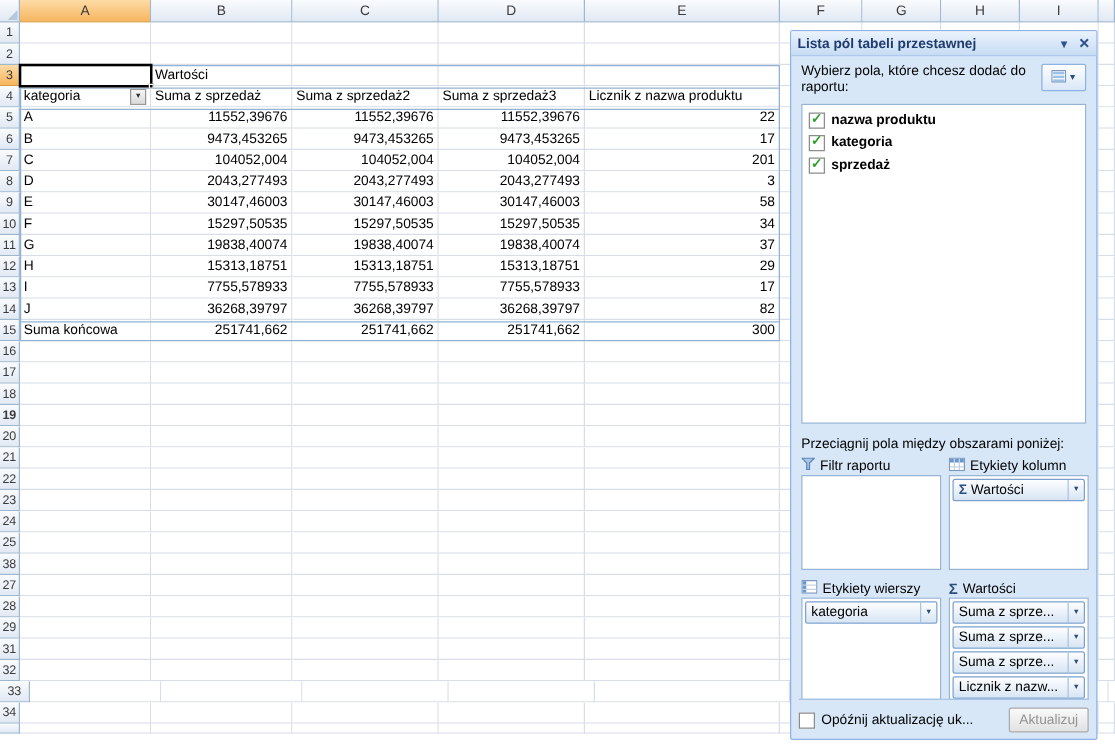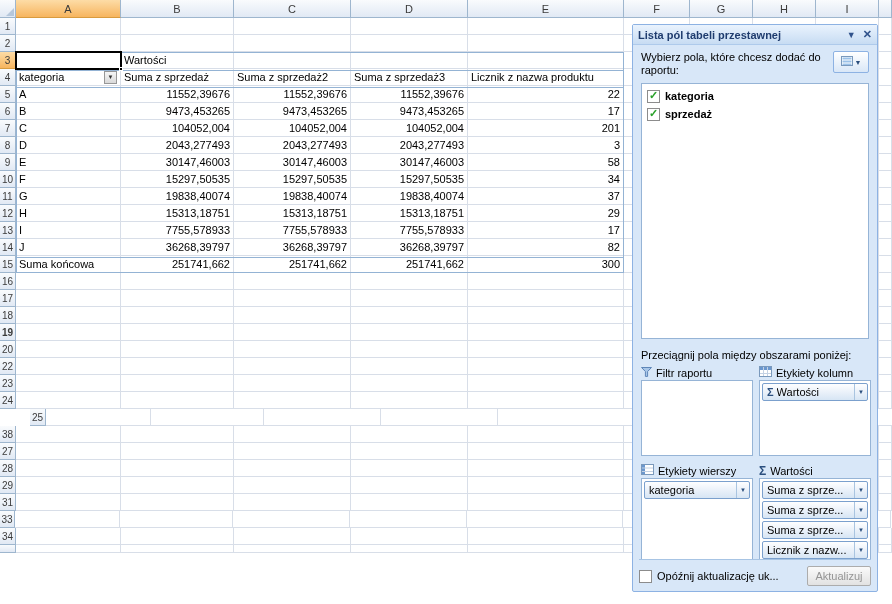--- a/index.html
+++ b/index.html
@@ -366,20 +366,33 @@
         <div class="cell" style="width: 117px;"></div>
         <div class="cell" style="width: 117px;"></div>
         <div class="cell" style="width: 156px;"></div>
         <div class="cell" style="width: 66px;"></div>
         <div class="cell" style="width: 63px;"></div>
         <div class="cell" style="width: 63px;"></div>
         <div class="cell" style="width: 63px;"></div>
         <div class="cell" style="width: 13px;"></div>
       </div>
       <div class="grow" style="height: 17px; overflow: hidden;">
+        <div class="hdr rowhdr" style="width: 16px;">21</div>
+        <div class="cell" style="width: 105px;"></div>
+        <div class="cell" style="width: 113px;"></div>
+        <div class="cell" style="width: 117px;"></div>
+        <div class="cell" style="width: 117px;"></div>
+        <div class="cell" style="width: 156px;"></div>
+        <div class="cell" style="width: 66px;"></div>
+        <div class="cell" style="width: 63px;"></div>
+        <div class="cell" style="width: 63px;"></div>
+        <div class="cell" style="width: 63px;"></div>
+        <div class="cell" style="width: 13px;"></div>
+      </div>
+      <div class="grow" style="height: 17px; overflow: hidden;">
         <div class="hdr rowhdr" style="width: 16px;">22</div>
         <div class="cell" style="width: 105px;"></div>
         <div class="cell" style="width: 113px;"></div>
         <div class="cell" style="width: 117px;"></div>
         <div class="cell" style="width: 117px;"></div>
         <div class="cell" style="width: 156px;"></div>
         <div class="cell" style="width: 66px;"></div>
         <div class="cell" style="width: 63px;"></div>
         <div class="cell" style="width: 63px;"></div>
         <div class="cell" style="width: 63px;"></div>
@@ -404,21 +417,21 @@
         <div class="cell" style="width: 113px;"></div>
         <div class="cell" style="width: 117px;"></div>
         <div class="cell" style="width: 117px;"></div>
         <div class="cell" style="width: 156px;"></div>
         <div class="cell" style="width: 66px;"></div>
         <div class="cell" style="width: 63px;"></div>
         <div class="cell" style="width: 63px;"></div>
         <div class="cell" style="width: 63px;"></div>
         <div class="cell" style="width: 13px;"></div>
       </div>
-      <div class="grow" style="height: 17px; overflow: hidden; padding-left: 30px;">
+      <div class="grow" style="height: 17px; overflow: hidden;">
         <div class="hdr rowhdr" style="width: 16px;">25</div>
         <div class="cell" style="width: 105px;"></div>
         <div class="cell" style="width: 113px;"></div>
         <div class="cell" style="width: 117px;"></div>
         <div class="cell" style="width: 117px;"></div>
         <div class="cell" style="width: 156px;"></div>
         <div class="cell" style="width: 66px;"></div>
         <div class="cell" style="width: 63px;"></div>
         <div class="cell" style="width: 63px;"></div>
         <div class="cell" style="width: 63px;"></div>
@@ -483,21 +496,34 @@
         <div class="cell" style="width: 117px;"></div>
         <div class="cell" style="width: 117px;"></div>
         <div class="cell" style="width: 156px;"></div>
         <div class="cell" style="width: 66px;"></div>
         <div class="cell" style="width: 63px;"></div>
         <div class="cell" style="width: 63px;"></div>
         <div class="cell" style="width: 63px;"></div>
         <div class="cell" style="width: 13px;"></div>
       </div>
       <div class="grow" style="height: 17px; overflow: hidden;">
-        <div class="hdr rowhdr" style="width: 15px;">33</div>
+        <div class="hdr rowhdr" style="width: 16px;">32</div>
+        <div class="cell" style="width: 105px;"></div>
+        <div class="cell" style="width: 113px;"></div>
+        <div class="cell" style="width: 117px;"></div>
+        <div class="cell" style="width: 117px;"></div>
+        <div class="cell" style="width: 156px;"></div>
+        <div class="cell" style="width: 66px;"></div>
+        <div class="cell" style="width: 63px;"></div>
+        <div class="cell" style="width: 63px;"></div>
+        <div class="cell" style="width: 63px;"></div>
+        <div class="cell" style="width: 13px;"></div>
+      </div>
+      <div class="grow" style="height: 17px; overflow: hidden;">
+        <div class="hdr rowhdr" style="width: 24px;">33</div>
         <div class="cell" style="width: 105px;"></div>
         <div class="cell" style="width: 113px;"></div>
         <div class="cell" style="width: 117px;"></div>
         <div class="cell" style="width: 117px;"></div>
         <div class="cell" style="width: 156px;"></div>
         <div class="cell" style="width: 66px;"></div>
         <div class="cell" style="width: 63px;"></div>
         <div class="cell" style="width: 63px;"></div>
         <div class="cell" style="width: 63px;"></div>
         <div class="cell" style="width: 13px;"></div>
@@ -555,20 +581,24 @@
               <rect x="0.5" y="1.5" width="11" height="9" fill="#fff" stroke="#7A99BC"></rect>
               <rect x="1.5" y="2.5" width="9" height="2" fill="#9BC1E8"></rect>
               <rect x="1.5" y="5.5" width="9" height="2" fill="#9BC1E8"></rect>
               <rect x="1.5" y="8.5" width="9" height="1.5" fill="#9BC1E8"></rect>
             </svg></span>
         <span class="mini-arrow">▼</span>
       </div>
     </div>
 
     <div class="p-fields">
+      <div class="f-item">
+        <span class="cb checked"></span>
+        <span class="f-label">nazwa produktu</span>
+      </div>
       <div class="f-item">
         <span class="cb checked"></span>
         <span class="f-label">kategoria</span>
       </div>
       <div class="f-item">
         <span class="cb checked"></span>
         <span class="f-label">sprzedaż</span>
       </div>
     </div>
 

